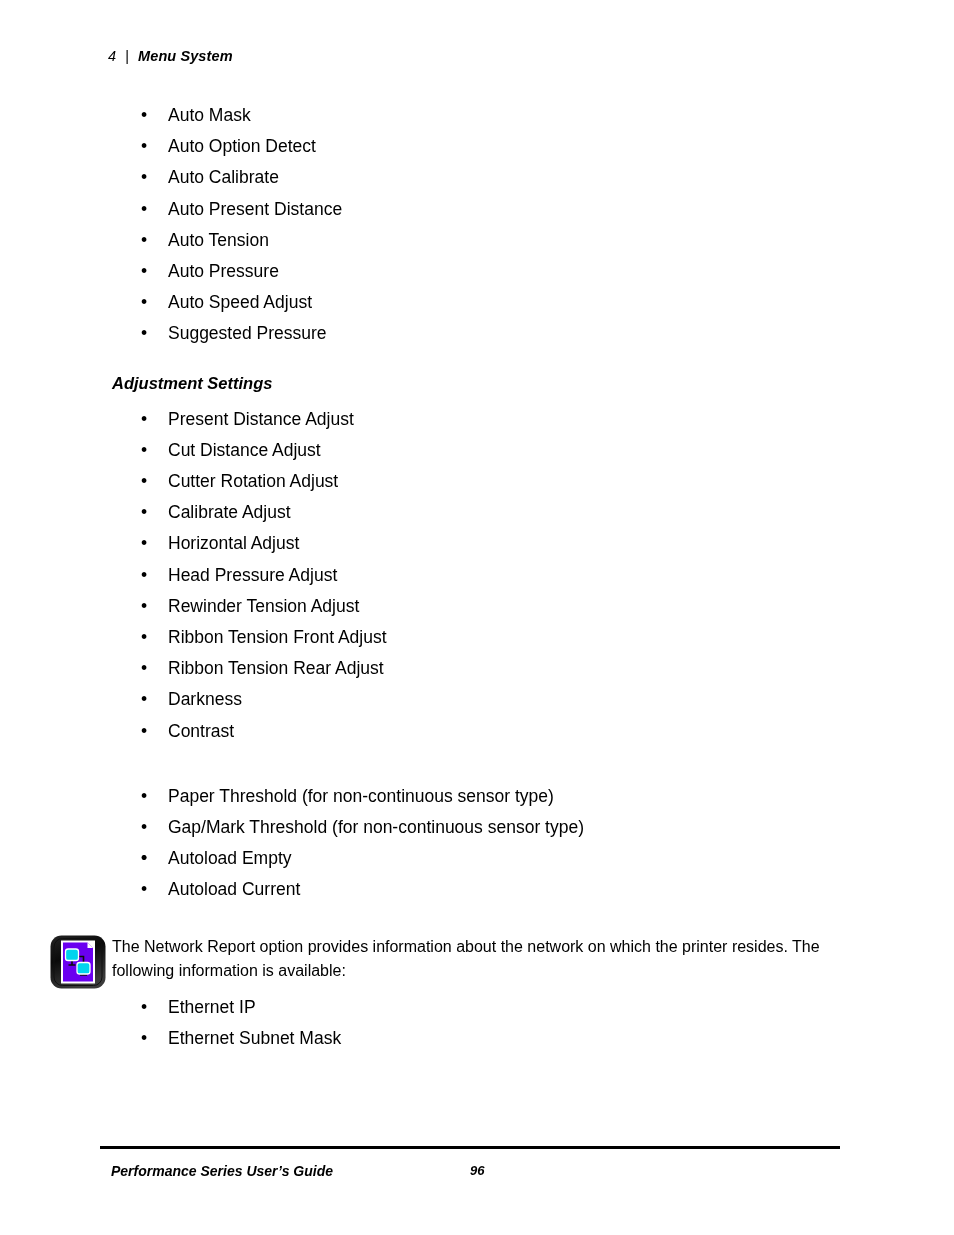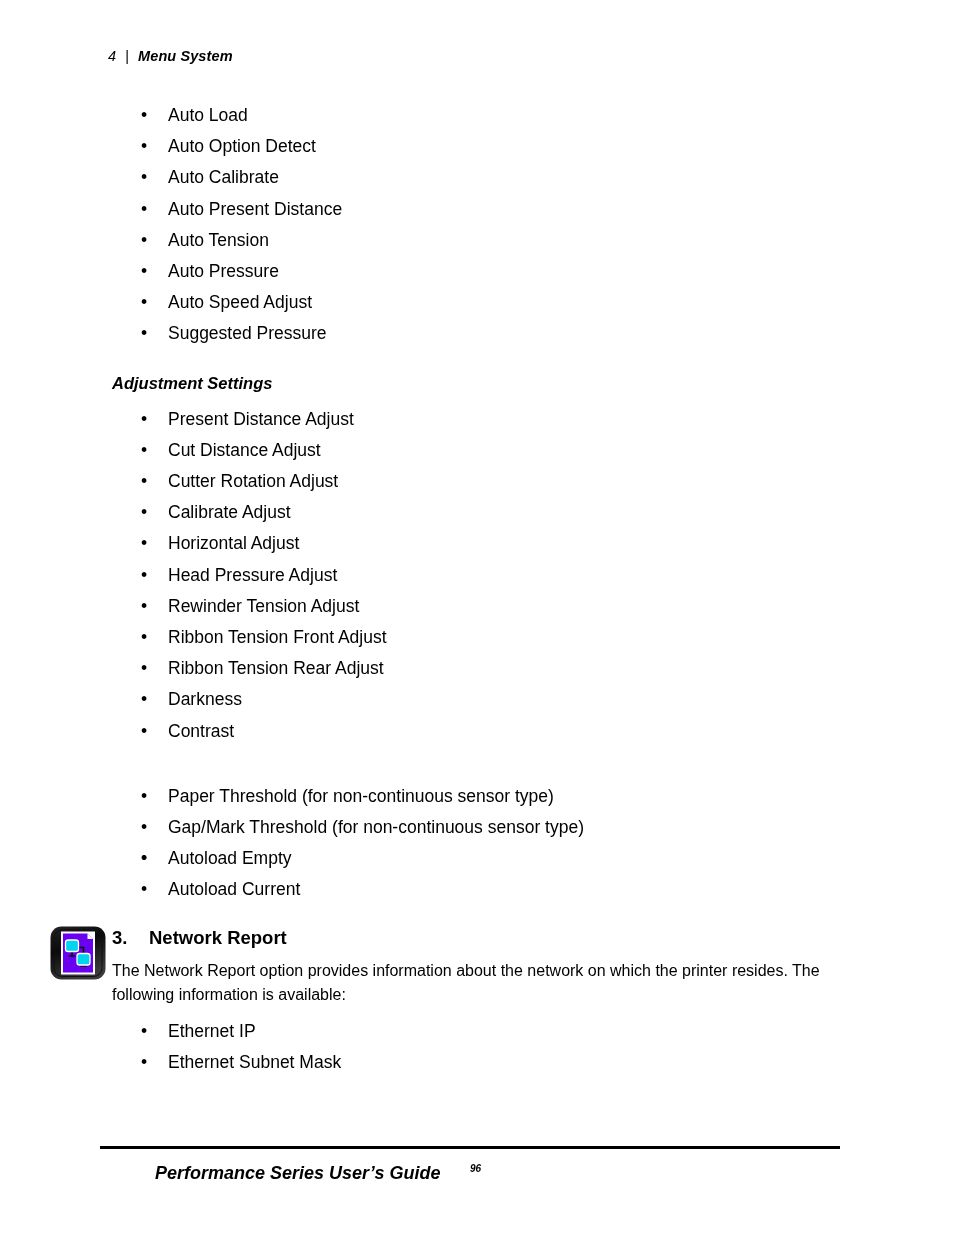--- a/index.html
+++ b/index.html
@@ -121,49 +121,48 @@
     left: 100px;
     top: 1146px;
     width: 740px;
     height: 3px;
     background: #000000;
   }
   .footer-left {
     position: absolute;
     left: 111px;
     top: 1163px;
-    font-size: 18px;
-    font-style: italic;
-    font-weight: bold;
-    white-space: nowrap;
-    margin-left: 44px;
+    font-size: 14px;
+    font-style: italic;
+    font-weight: bold;
+    white-space: nowrap;
   }
   .footer-page {
     position: absolute;
     left: 470px;
     top: 1163px;
-    font-size: 10px;
+    font-size: 13px;
     font-style: italic;
     font-weight: bold;
     white-space: nowrap;
   }
 </style>
 </head>
 <body>
 
 <div class="page">
 
   <div class="running-header">
     <span class="rh-num">4</span><span class="rh-sep">|</span><span class="rh-text">Menu System</span>
   </div>
 
   <div class="content">
 
     <ul class="bullets">
-      <li><span class="bullet-dot">•</span><span>Auto Load</span></li>
+      <li><span class="bullet-dot">•</span><span>Auto Mask</span></li>
       <li><span class="bullet-dot">•</span><span>Auto Option Detect</span></li>
       <li><span class="bullet-dot">•</span><span>Auto Calibrate</span></li>
       <li><span class="bullet-dot">•</span><span>Auto Present Distance</span></li>
       <li><span class="bullet-dot">•</span><span>Auto Tension</span></li>
       <li><span class="bullet-dot">•</span><span>Auto Pressure</span></li>
       <li><span class="bullet-dot">•</span><span>Auto Speed Adjust</span></li>
       <li><span class="bullet-dot">•</span><span>Suggested Pressure</span></li>
     </ul>
 
     <div class="gap-before-heading"></div>
@@ -221,23 +220,20 @@
           <path d="M26.5 21.5 H33.5 V29" fill="none" stroke="#0d0d0d" stroke-width="1.6"></path>
           <path d="M22 25.5 V29.5 M18.5 30 H25.5" fill="none" stroke="#0d0d0d" stroke-width="1.6"></path>
           <path d="M33.5 36 V39.5 M30 40 H37" fill="none" stroke="#0d0d0d" stroke-width="1.6"></path>
 
           <rect x="15.5" y="14" width="13" height="11.5" rx="2.6" ry="2.6" fill="#00d4ee" stroke="#ffffff" stroke-width="1.3"></rect>
 
           <rect x="27" y="27.5" width="13" height="11.5" rx="2.6" ry="2.6" fill="#00d4ee" stroke="#ffffff" stroke-width="1.3"></rect>
         </svg>
       </span>
 
-      <h2 class="section-heading">
-        <span class="sec-num">3.</span><span>Network Report</span>
-      </h2>
 
       <p class="section-para">The Network Report option provides information about the network on which the printer resides. The following information is available:</p>
     </div>
 
     <div style="height:8px"></div>
 
     <ul class="bullets">
       <li><span class="bullet-dot">•</span><span>Ethernet IP</span></li>
       <li><span class="bullet-dot">•</span><span>Ethernet Subnet Mask</span></li>
     </ul>

